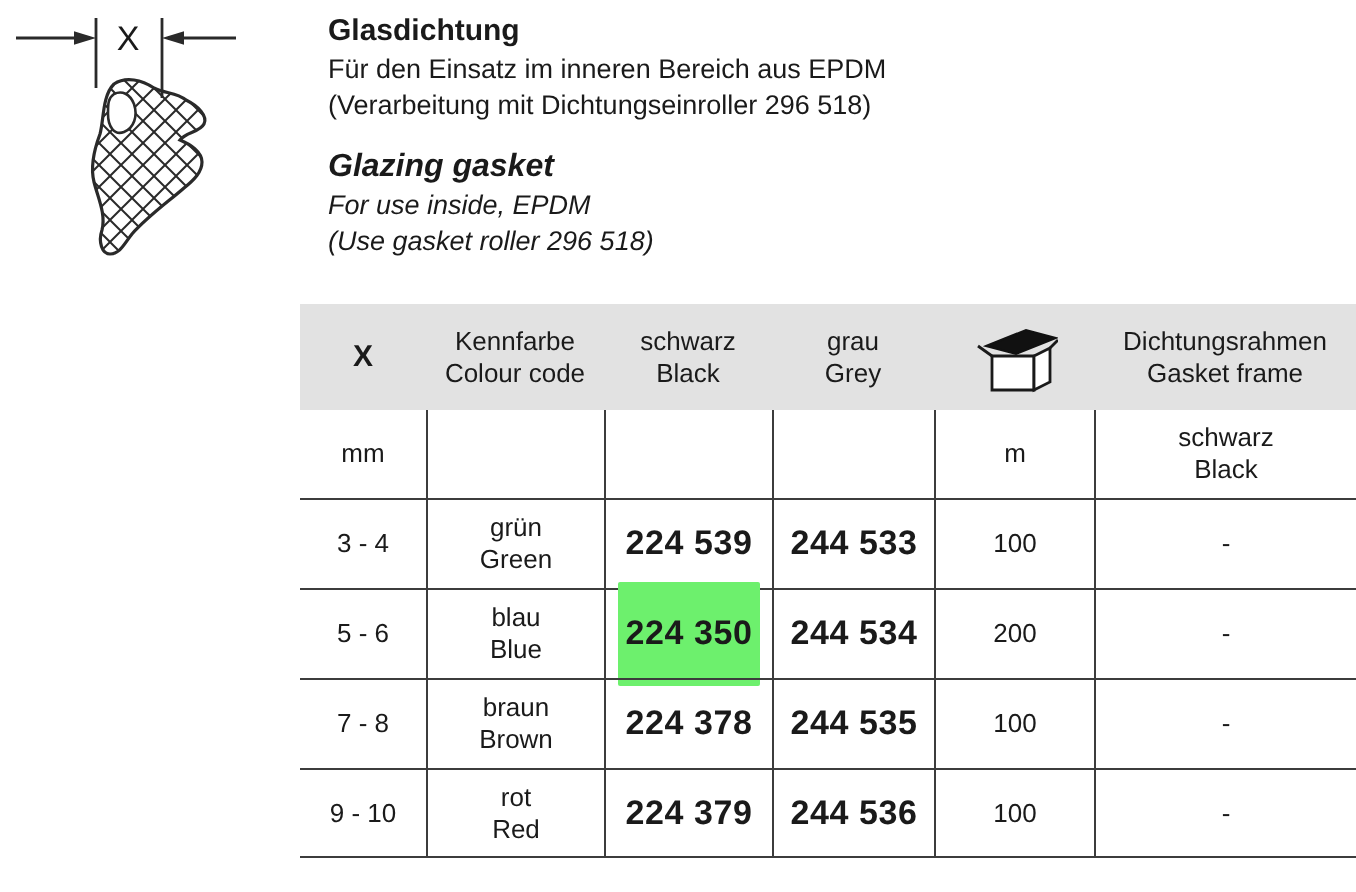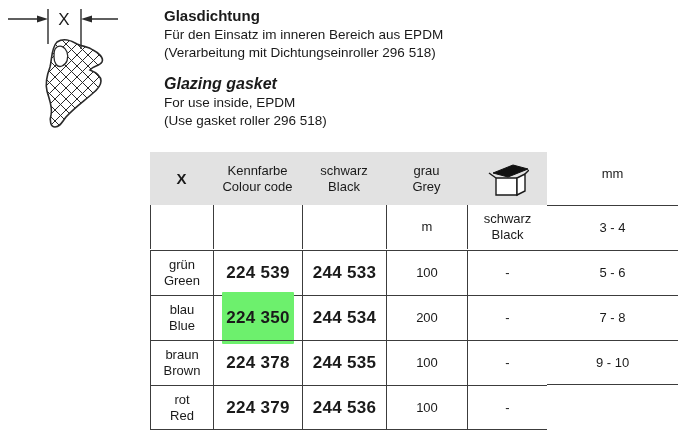--- a/index.html
+++ b/index.html
@@ -7,21 +7,21 @@
     width:678px;height:446px;position:relative;background:#ffffff;
     font-family:"Liberation Sans", sans-serif;color:#1a1a1a;overflow:hidden;
   }
   
   .drawing{position:absolute;left:0;top:0;width:142px;height:142px;}
   
   .textblock{position:absolute;left:164px;top:6px;width:420px;}
   .title-de{font-size:15px;font-weight:bold;line-height:20px;margin:0;}
   .desc{font-size:13.5px;line-height:17.5px;margin:0;}
   .title-en{font-size:16px;font-weight:bold;font-style:italic;line-height:20px;margin:13px 0 0 0;}
-  .desc-en{font-size:13.5px;line-height:17.5px;margin:0;}
+  .desc-en{font-size:13.5px;font-style:italic;line-height:17.5px;margin:0;}
   
   .gtable{
     position:absolute;left:150px;top:152px;width:528px;
     display:grid;
     grid-template-columns:63px 89px 84px 81px 80px 1fr;
     grid-auto-rows:auto;
     font-size:13px;
   }
   .cell{
     display:flex;flex-direction:column;align-items:center;justify-content:center;
@@ -111,20 +111,24 @@
     <svg width="44" height="36" viewBox="0 0 44 36">
       <g stroke="#1a1a1a" stroke-width="1.4" fill="none" stroke-linejoin="miter">
         <polygon points="11,17 32,17 32,34 11,34" fill="#ffffff"></polygon>
         <polygon points="32,17 40,13 40,30 32,34" fill="#ffffff"></polygon>
         <polyline points="11,17 4,12"></polyline>
         <polyline points="40,13 44,9"></polyline>
       </g>
       <polygon points="8,12 28,4 43,8 23,16" fill="#111111" stroke="#111111" stroke-width="1"></polygon>
     </svg>
   </div>
+  <div class="cell head hdrbg" style="background: rgb(226, 226, 226);">
+    <span>Dichtungsrahmen</span>
+    <span class="it">Gasket frame</span>
+  </div>
 
   <div class="cell rowh-units">
     <span>mm</span>
   </div>
   <div class="cell rowh-units vline"></div>
   <div class="cell rowh-units vline"></div>
   <div class="cell rowh-units vline"></div>
   <div class="cell rowh-units vline">
     <span>m</span>
   </div>

